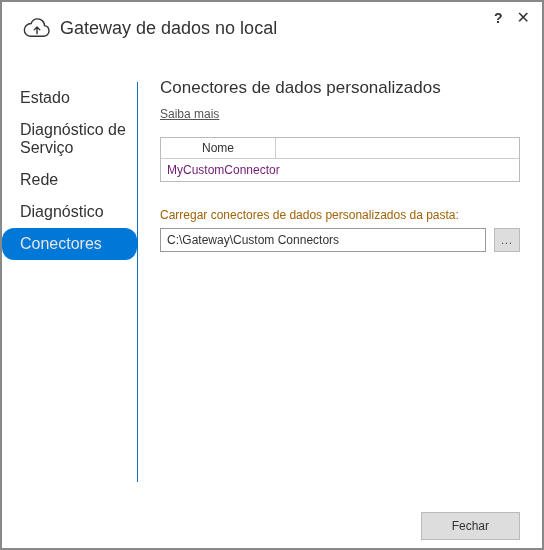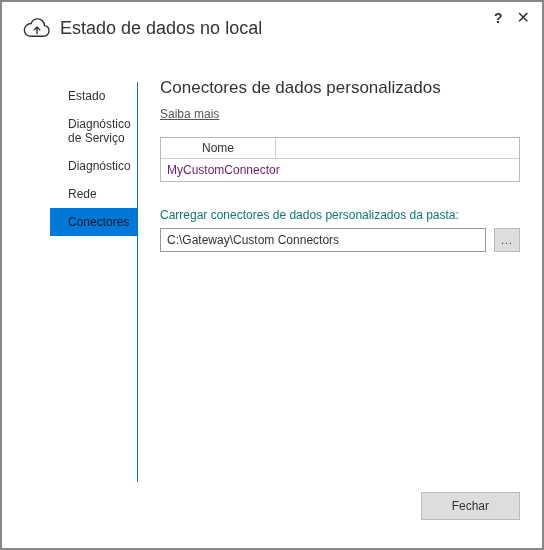--- a/index.html
+++ b/index.html
@@ -57,29 +57,29 @@
     .body-area {
       display: flex;
       height: calc(100% - 110px);
     }
     .sidebar {
       width: 135px;
       padding-top: 36px;
       flex-shrink: 0;
     }
     .sidebar-item {
-      font-size: 12px;
+      font-size: 16px;
       color: #333;
       padding: 7px 10px 7px 18px;
       cursor: pointer;
-      margin-left: 48px;
     }
     .sidebar-item.selected {
       background: #0078d7;
-      color: #0f172a;
+      color: #e5e5e5;
+      border-radius: 12px;
     }
     .divider {
       width: 1px;
       background: #0a6fc5;
       margin-top: 36px;
       align-self: stretch;
     }
     .content {
       flex: 1;
       padding: 32px 22px 10px 22px;
@@ -126,21 +126,21 @@
     }
     .td {
       font-size: 12px;
       padding: 4px 6px;
     }
     .td-name {
       color: #701a75;
     }
     .load-label {
       font-size: 12px;
-      color: #0f766e;
+      color: #a16207;
       margin-top: 26px;
       margin-bottom: 6px;
     }
     .path-row {
       display: flex;
       align-items: center;
       gap: 8px;
     }
     .path-input {
       flex: 1;
@@ -159,21 +159,21 @@
       font-size: 10px;
       color: #333;
       cursor: pointer;
       display: flex;
       align-items: center;
       justify-content: center;
       letter-spacing: 1px;
     }
     .footer {
       position: absolute;
-      bottom: 28px;
+      bottom: 8px;
       right: 22px;
     }
     .close-button {
       background: #ddd;
       border: 1px solid #bbb;
       font-size: 12px;
       color: #333;
       padding: 6px 30px;
       cursor: pointer;
     }
@@ -186,29 +186,29 @@
   <span class="close-btn">✕</span>
 </div>
 
 <div class="header-row">
   <span class="cloud-icon">
     <svg viewBox="0 0 32 24" width="30" height="24">
       <path d="M24 9.5c0-4-3.3-7.2-7.3-7.2-3.2 0-5.9 2-6.9 4.9C5.8 7.3 2.5 10.3 2.5 14c0 3.8 3.1 6.8 6.9 6.8H23c3.2 0 5.8-2.5 5.8-5.7 0-2.9-2.1-5.2-4.8-5.6z" fill="none" stroke="#333" stroke-width="1.5"></path>
       <path d="M16 18v-7m-3 3l3-3 3 3" fill="none" stroke="#333" stroke-width="1.5" stroke-linecap="round" stroke-linejoin="round"></path>
     </svg>
   </span>
-  <div class="window-title">Estado de dados no local</div>
+  <div class="window-title">Gateway de dados no local</div>
 </div>
 
 <div class="body-area">
   <div class="sidebar">
     <div class="sidebar-item">Estado</div>
     <div class="sidebar-item">Diagnóstico de Serviço</div>
+    <div class="sidebar-item">Rede</div>
     <div class="sidebar-item">Diagnóstico</div>
-    <div class="sidebar-item">Rede</div>
     <div class="sidebar-item selected">Conectores</div>
   </div>
 
   <div class="divider"></div>
 
   <div class="content">
     <div class="section-title">Conectores de dados personalizados</div>
     <span class="learn-more">Saiba mais</span>
 
     <div class="table-wrap">

